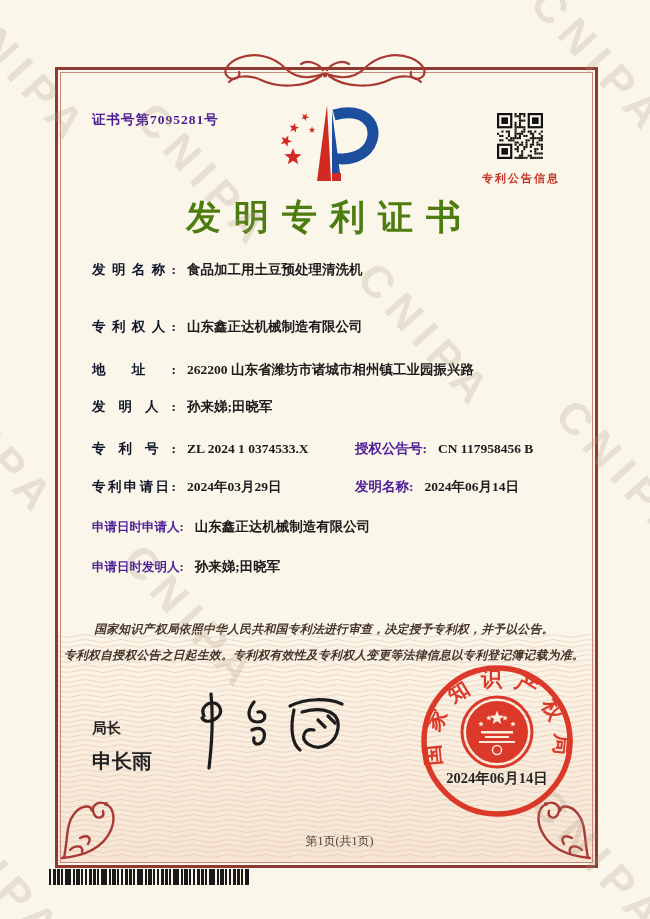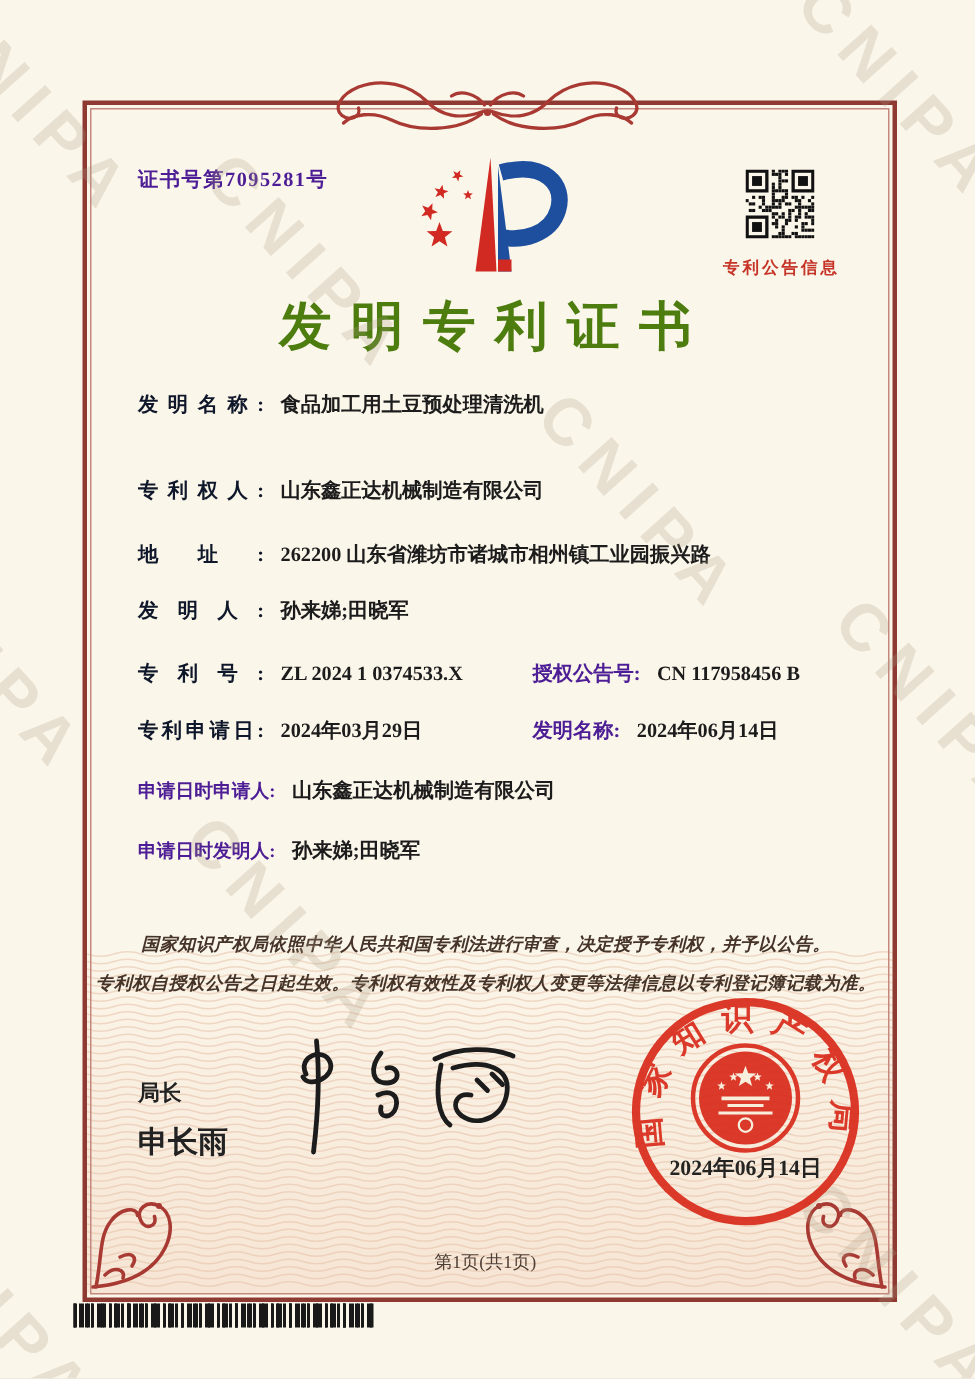--- a/index.html
+++ b/index.html
@@ -31,21 +31,21 @@
   .rcol{position:absolute;left:263px;top:0;white-space:nowrap;}
   .rlabel{font-weight:600;color:#4c1d95;}
   .long .rlabel{font-size:12.5px;}
   
   .legal{left:62px;top:616px;width:524px;text-align:center;font-size:11.8px;line-height:26px;
          font-style:italic;font-weight:600;color:#463429;letter-spacing:.3px;}
   
   .sig-title{left:92px;top:719px;font-size:14.5px;font-weight:700;}
   .sig-name{left:92px;top:748px;font-size:20px;font-weight:700;}
   
-  .footer{left:55px;top:833px;width:537px;text-align:center;font-size:12px;color:#4e3e34;z-index:2;}
+  .footer{left:55px;top:833px;width:537px;text-align:center;font-size:12px;color:#4e3e34;z-index:2;padding-left:16px;}
   .barcode{left:49px;top:869px;width:200px;height:16px;
     background-image:repeating-linear-gradient(90deg,#191919 0 2px,transparent 2px 4px),
                      repeating-linear-gradient(90deg,#191919 0 1px,transparent 1px 6px),
                      repeating-linear-gradient(90deg,#191919 0 2px,transparent 2px 9px);}
   svg{display:block;}
 </style>
 </head>
 <body>
 
 <div class="page">

